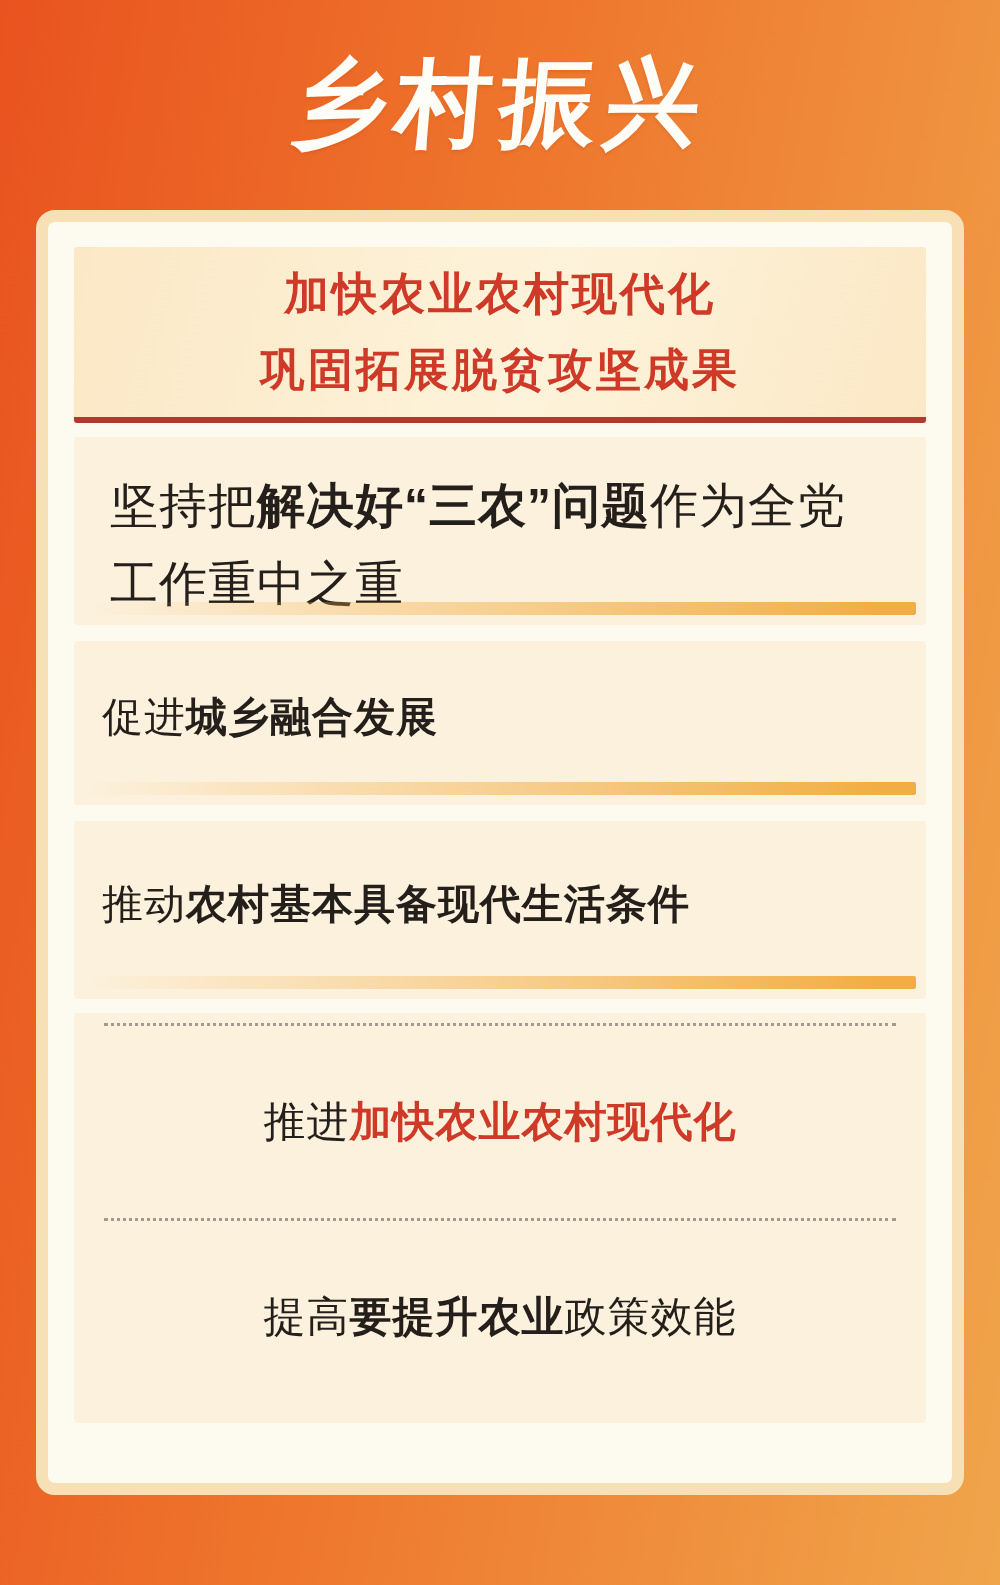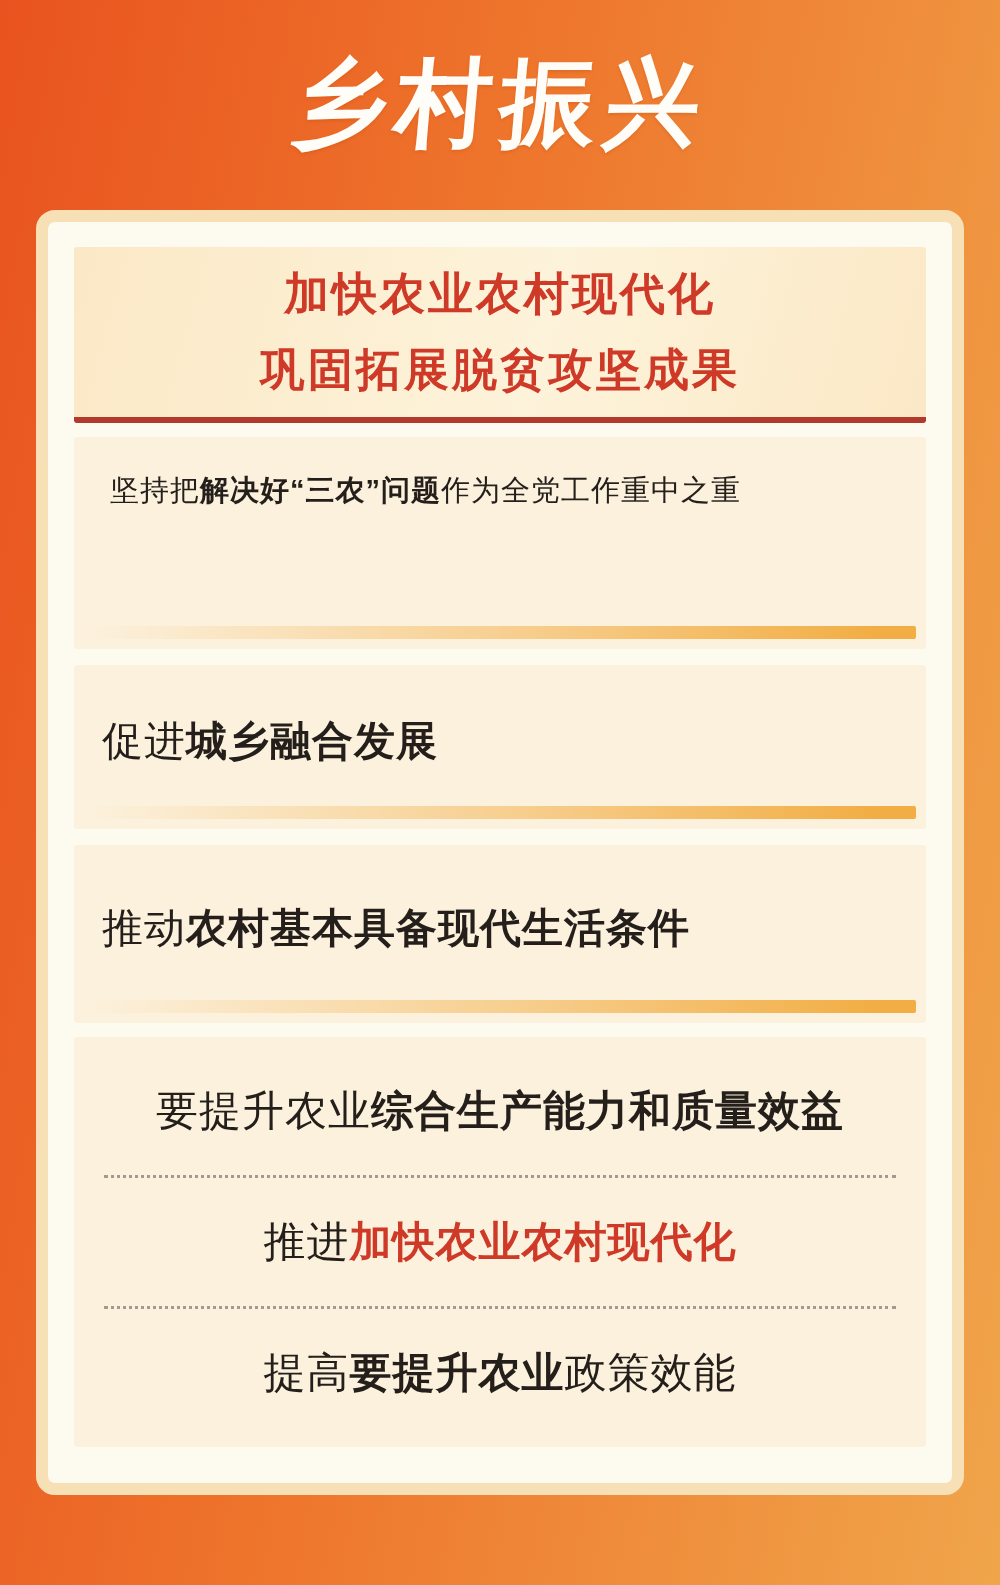--- a/index.html
+++ b/index.html
@@ -55,22 +55,22 @@
   }
   .header-card .hline {
     font-size:45px;
     font-weight:900;
     line-height:1.7;
     color:var(--accent-red,#ce3a27);
     letter-spacing:3px;
   }
   .lead-card {
     margin-top:14px;
-    height:212px;
-    font-size:29px;
+    height:188px;
+    font-size:48px;
     line-height:1.62;
     padding:30px 36px 12px;
     letter-spacing:1px;
   }
   .grid-row {
     display:flex;
     gap:34px;
     margin:16px 12px 0;
   }
   .grid-row .card { margin:0; flex:1 1 0; }
@@ -142,23 +142,20 @@
   </div>
 
   <div class="grid-row row-2">
     <div class="card grid-card">
       <span><span class="seg-normal">推动</span><span class="seg-bold">农村基本具备现代生活条件</span></span>
       <div class="highlight-bar"></div>
     </div>
   </div>
 
   <div class="card bottom-card">
-    <div class="b-row">
-      <span><span class="seg-normal">要提升农业</span><span class="seg-bold">综合生产能力和质量效益</span></span>
-    </div>
     <div class="dotted-divider"></div>
     <div class="b-row">
       <span><span class="seg-normal">推进</span><span class="seg-red">加快农业农村现代化</span></span>
     </div>
     <div class="dotted-divider"></div>
     <div class="b-row">
       <span><span class="seg-normal">提高</span><span class="seg-bold">要提升农业</span><span class="seg-normal">政策效能</span></span>
     </div>
   </div>
 

